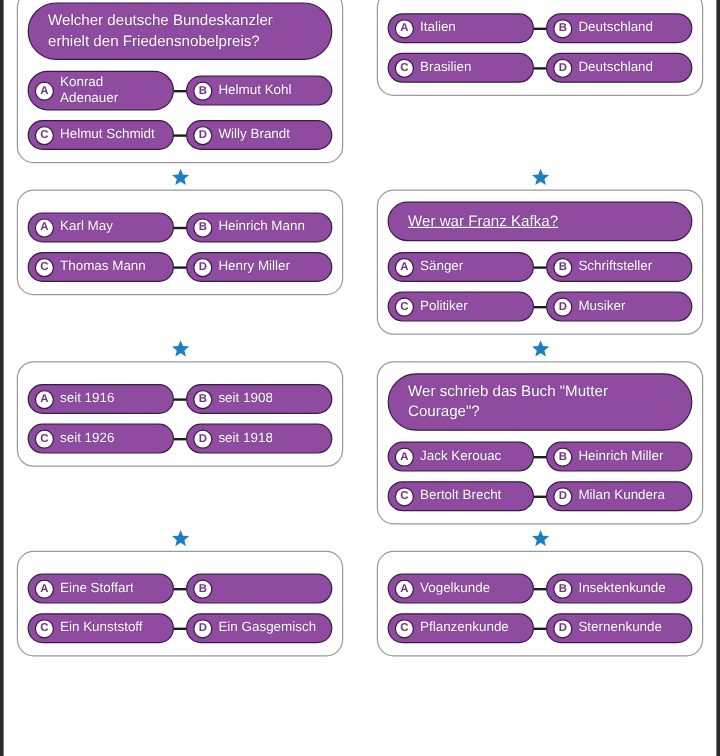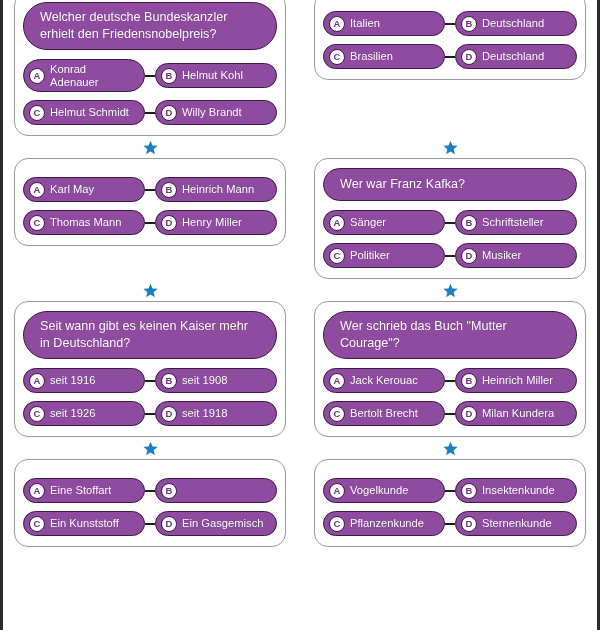--- a/index.html
+++ b/index.html
@@ -78,21 +78,21 @@
     color: #ffffff;
     font-size: 12.6px;
     line-height: 16.5px;
     padding: 6px 16px 7px 16px;
     box-sizing: border-box;
     min-height: 42px;
     display: flex;
     align-items: center;
     text-shadow: 0 0 1px rgba(0,0,0,.35);
   }
-  .question.one-line { min-height: 33px; }
+  .question.one-line { min-height: 33px; text-decoration: underline; }
 
   
   .answers {
     margin-top: 9px;
     display: flex;
     flex-direction: column;
     gap: 8px;
   }
   .answer-row {
     display: flex;
@@ -306,21 +306,20 @@
         </div>
         <div class="star-sep right">
           <svg class="star" viewBox="0 0 24 24" aria-hidden="true">
             <polygon fill="#1d7fc0" points="12,1 15.2,8.6 23.4,9.2 17.1,14.6 19.1,22.6 12,18.2 4.9,22.6 6.9,14.6 0.6,9.2 8.8,8.6"></polygon>
           </svg>
         </div>
       </div>
       <div class="row">
         <div class="col">
           <div class="card">
-            <div class="question">Seit wann gibt es keinen Kaiser mehr in Deutschland?</div>
             <div class="answers">
               <div class="answer-row">
                 <div class="pill">
                   <span class="badge">A</span>
                   <span class="pill-label">seit 1916</span>
                 </div>
                 <div class="connector"></div>
                 <div class="pill">
                   <span class="badge">B</span>
                   <span class="pill-label">seit 1908</span>

